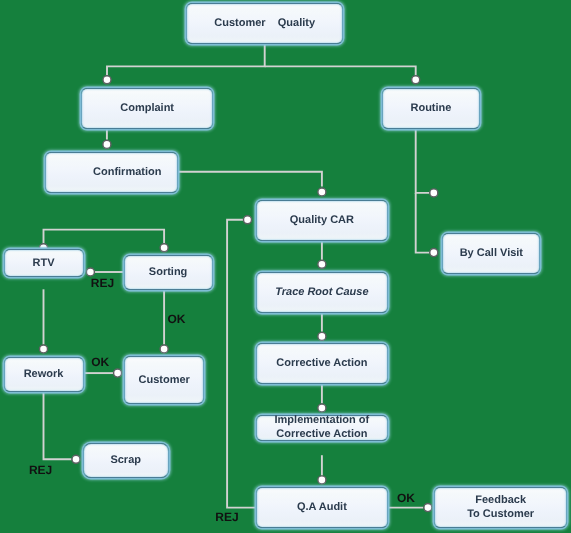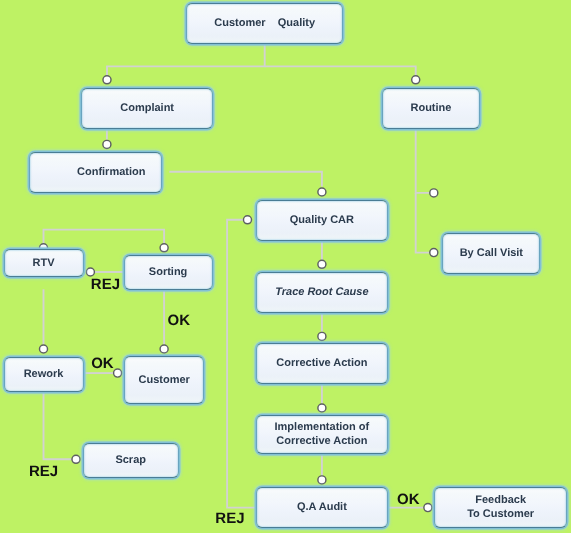--- a/index.html
+++ b/index.html
@@ -9,21 +9,21 @@
     background: #ffffff;
     font-family: "Liberation Sans", sans-serif;
     overflow: hidden;
     -webkit-font-smoothing: antialiased;
     text-rendering: geometricPrecision;
   }
   #chart {
     position: relative;
     width: 571px;
     height: 533px;
-    background: #bef264;
+    background: #15803d;
     transform: translateZ(0);
   }
   svg.links {
     position: absolute;
     left: 0; top: 0;
     width: 571px; height: 533px;
     pointer-events: none;
   }
   .node {
     position: absolute;
@@ -49,21 +49,21 @@
     color: #2b3b4d;
     font-size: 11px;
     font-weight: bold;
     line-height: 14px;
     white-space: pre;
     padding-bottom: 0.6px;
   }
   .edge-label {
     position: absolute;
     color: #111111;
-    font-size: 15px;
+    font-size: 12px;
     font-weight: bold;
     white-space: nowrap;
   }
 </style>
 </head>
 <body>
 
 <div id="chart">
   <svg class="links" viewBox="0 0 571 533">
       <polyline points="264.7,43.6 264.7,66.4 107,66.4 107,75.5" fill="none" stroke="#d2d2d2" stroke-width="1.9"></polyline>
@@ -106,57 +106,57 @@
     </svg>
 <div class="node" style="left: 186.1px; top: 3.1px; width: 157.2px; height: 41px;">
       <div class="node-inner"><span>Customer    Quality</span></div>
     </div>
     <div class="node" style="left: 36.9px; top: 88.2px; width: 132.5px; height: 40.5px; margin-left: 44px;">
       <div class="node-inner"><span>Complaint</span></div>
     </div>
     <div class="node" style="left: 382px; top: 87.7px; width: 97.9px; height: 41px;">
       <div class="node-inner"><span>Routine</span></div>
     </div>
-    <div class="node" style="left: 29px; top: 151.7px; width: 132.5px; height: 41px; padding-left: 32px;">
+    <div class="node" style="left: 45px; top: 151.7px; width: 132.5px; height: 41px; padding-left: 32px;">
       <div class="node-inner"><span>Confirmation</span></div>
     </div>
     <div class="node" style="left: 442.3px; top: 232.6px; width: 98.1px; height: 41px;">
       <div class="node-inner"><span>By Call Visit</span></div>
     </div>
     <div class="node" style="left: 255.6px; top: 199.8px; width: 132.6px; height: 41px;">
       <div class="node-inner"><span>Quality CAR</span></div>
     </div>
     <div class="node" style="left: 255.6px; top: 271.9px; width: 132.6px; height: 41px; font-style: italic;">
       <div class="node-inner"><span>Trace Root Cause</span></div>
     </div>
     <div class="node" style="left: 255.6px; top: 343.1px; width: 132.6px; height: 41px;">
       <div class="node-inner"><span>Corrective Action</span></div>
     </div>
-    <div class="node" style="left: 255.6px; top: 414.7px; width: 132.6px; height: 39px;">
+    <div class="node" style="left: 255.6px; top: 414.7px; width: 132.6px; height: 26px;">
       <div class="node-inner"><span>Implementation of<br>Corrective Action</span></div>
     </div>
     <div class="node" style="left: 255.6px; top: 487.2px; width: 132.6px; height: 41px;">
       <div class="node-inner"><span>Q.A Audit</span></div>
     </div>
     <div class="node" style="left: 434.3px; top: 487.1px; width: 132.7px; height: 41px;">
       <div class="node-inner"><span>Feedback<br>To Customer</span></div>
     </div>
     <div class="node" style="left: 3.5px; top: 249px; width: 80px; height: 28px;">
       <div class="node-inner"><span>RTV</span></div>
     </div>
     <div class="node" style="left: 123.6px; top: 254.9px; width: 89px; height: 35px;">
       <div class="node-inner"><span>Sorting</span></div>
     </div>
     <div class="node" style="left: 3.5px; top: 357px; width: 80px; height: 35px;">
       <div class="node-inner"><span>Rework</span></div>
     </div>
     <div class="node" style="left: 124.1px; top: 356.1px; width: 80.3px; height: 48px;">
       <div class="node-inner"><span>Customer</span></div>
     </div>
-    <div class="node" style="left: 82.7px; top: 443.1px; width: 96px; height: 35px;">
+    <div class="node" style="left: 82.7px; top: 443.1px; width: 86px; height: 35px; border-radius: 8px;">
       <div class="node-inner"><span>Scrap</span></div>
     </div>
     <div class="edge-label" style="left: 90.8px; top: 275.9px;">REJ</div>
     <div class="edge-label" style="left: 167.5px; top: 312.3px;">OK</div>
     <div class="edge-label" style="left: 91.2px; top: 355px;">OK</div>
     <div class="edge-label" style="left: 28.9px; top: 462.5px;">REJ</div>
     <div class="edge-label" style="left: 215.3px; top: 509.5px;">REJ</div>
     <div class="edge-label" style="left: 397px; top: 491.3px;">OK</div>
   </div>
 

